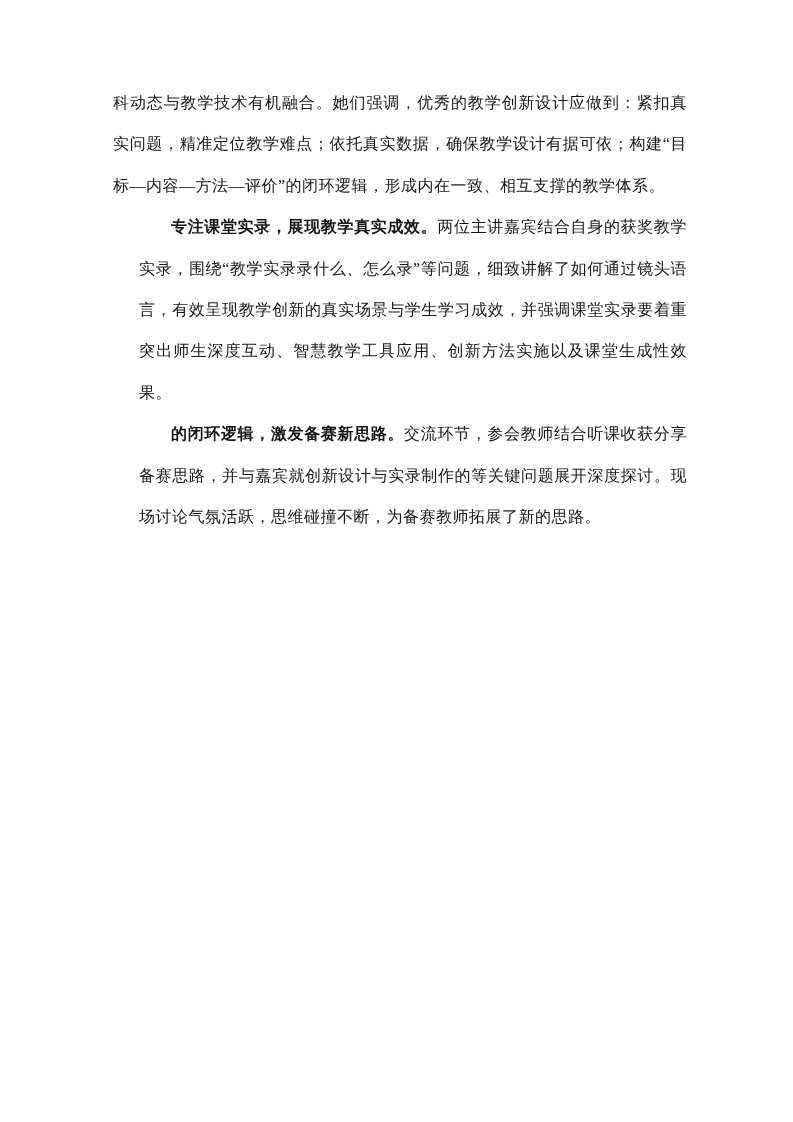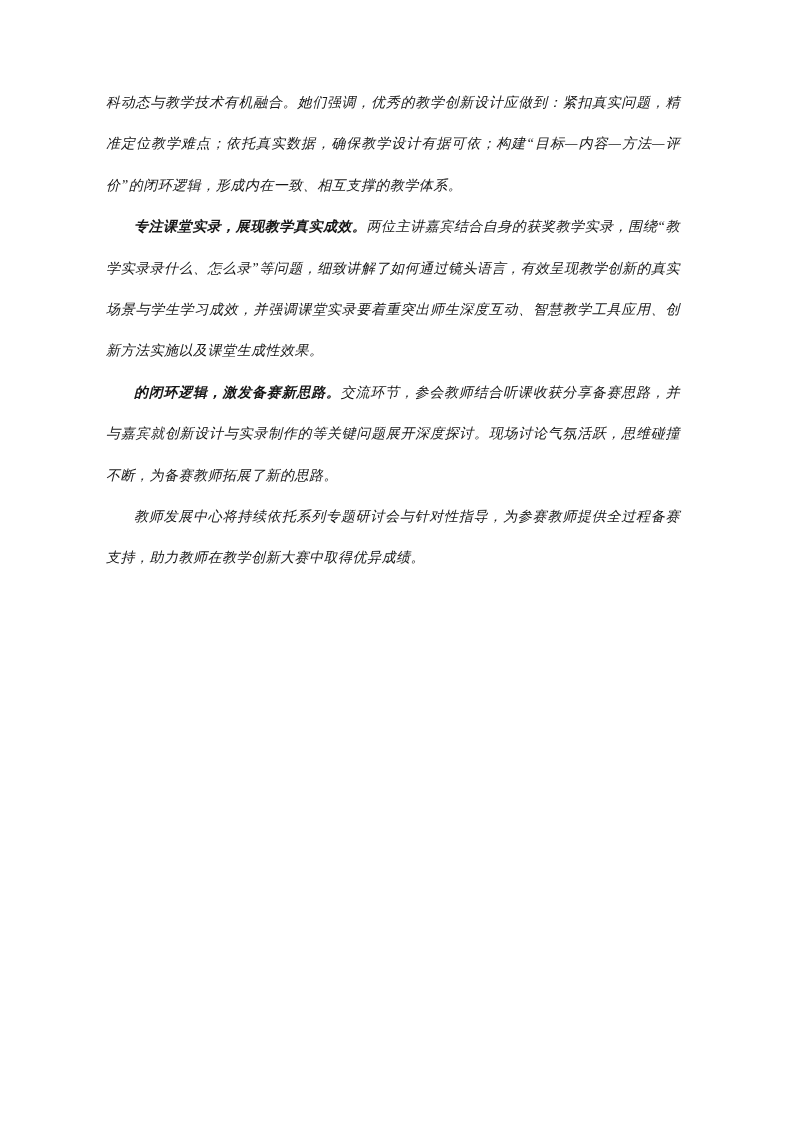--- a/index.html
+++ b/index.html
@@ -10,46 +10,45 @@
   .page {
     position: relative;
     width: 793px;
     height: 1122px;
     background: #ffffff;
     overflow: hidden;
     font-family: "Liberation Serif", "DejaVu Serif", serif;
   }
   .content {
     position: absolute;
-    left: 106px;
+    left: 113px;
     top: 82px;
     width: 574px;
-    font-size: 14px;
+    font-size: 16px;
     line-height: 41.4px;
     text-align: justify;
     letter-spacing: 0.5px;
-    font-style: italic;
   }
   .para {
     margin: 0;
     padding: 0;
   }
   .para.indent {
     text-indent: 2em;
+    margin-left: 26px;
   }
   .run {
     font-weight: normal;
   }
   .run.bold {
     font-weight: bold;
   }
 </style>
 </head>
 <body>
 
 <div class="page" style="background: rgb(255, 255, 255);">
   <div class="content" style="color: rgb(22, 22, 22);">
       <p class="para"><span class="run">科动态与教学技术有机融合。她们强调，优秀的教学创新设计应做到：紧扣真实问题，精准定位教学难点；依托真实数据，确保教学设计有据可依；构建“目标—内容—方法—评价”的闭环逻辑，形成内在一致、相互支撑的教学体系。</span></p>
       <p class="para indent"><span class="run bold">专注课堂实录，展现教学真实成效。</span><span class="run">两位主讲嘉宾结合自身的获奖教学实录，围绕“教学实录录什么、怎么录”等问题，细致讲解了如何通过镜头语言，有效呈现教学创新的真实场景与学生学习成效，并强调课堂实录要着重突出师生深度互动、智慧教学工具应用、创新方法实施以及课堂生成性效果。</span></p>
       <p class="para indent"><span class="run bold">的闭环逻辑，激发备赛新思路。</span><span class="run">交流环节，参会教师结合听课收获分享备赛思路，并与嘉宾就创新设计与实录制作的等关键问题展开深度探讨。现场讨论气氛活跃，思维碰撞不断，为备赛教师拓展了新的思路。</span></p>
-      <p class="para indent"><span class="run">教师发展中心将持续依托系列专题研讨会与针对性指导，为参赛教师提供全过程备赛支持，助力教师在教学创新大赛中取得优异成绩。</span></p>
     </div>
 </div>
 
 </body></html>

